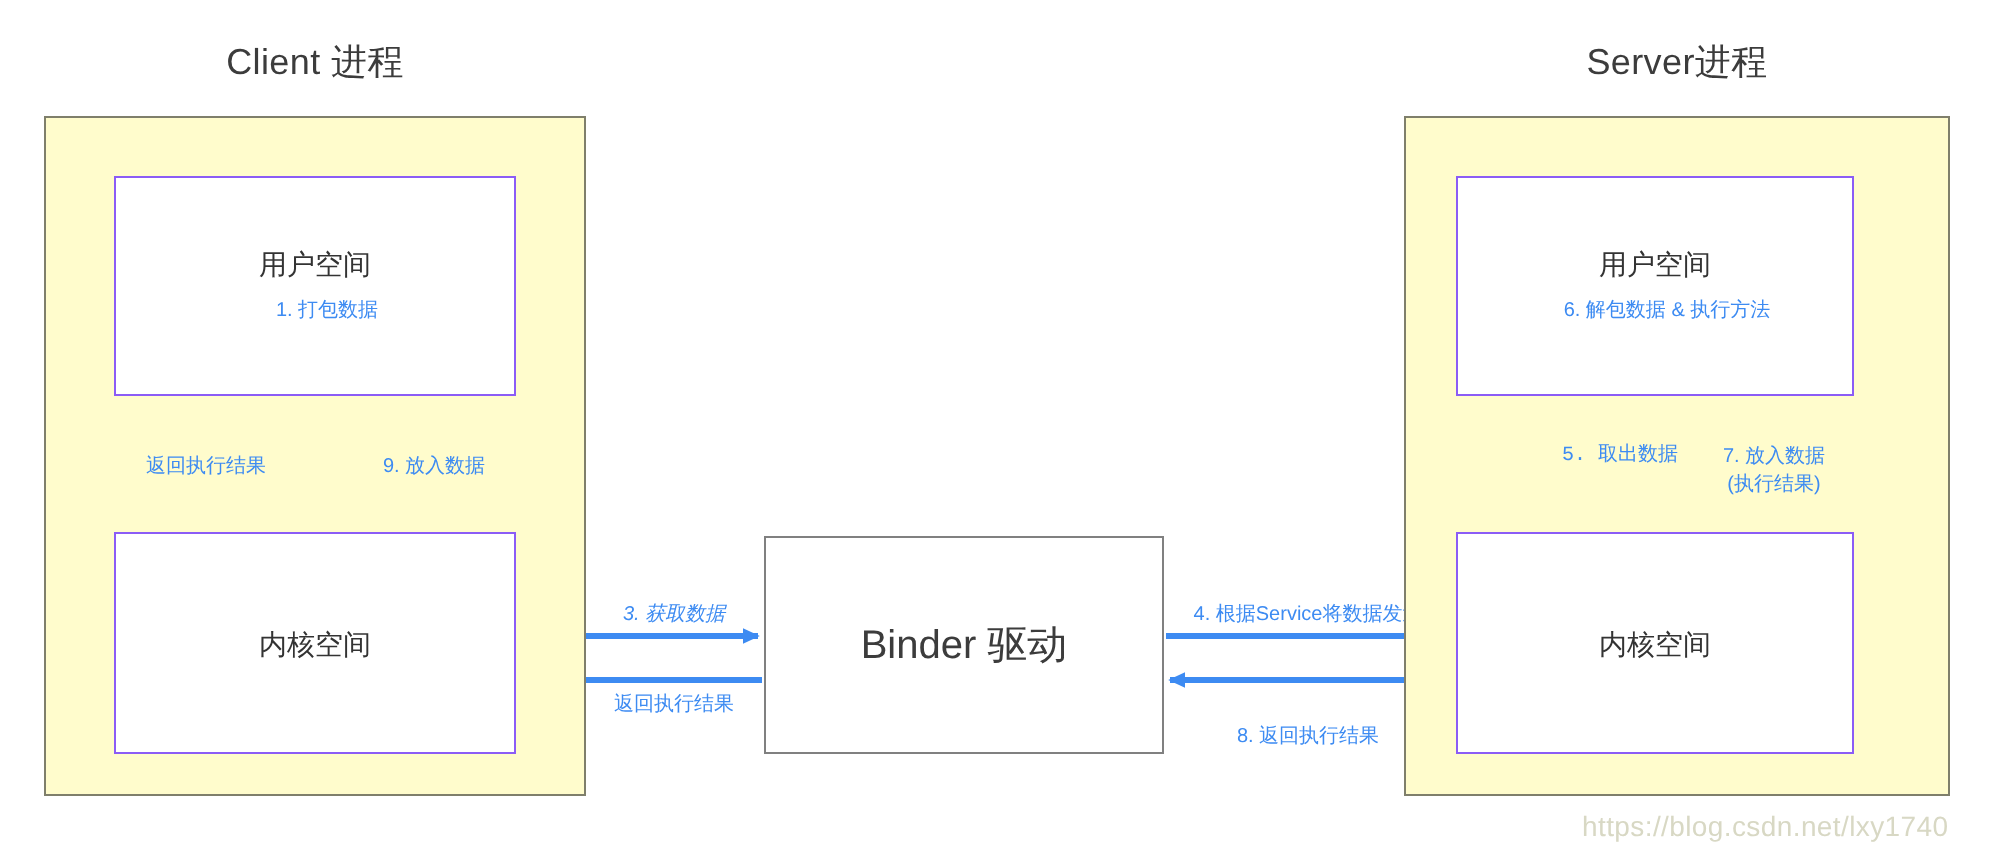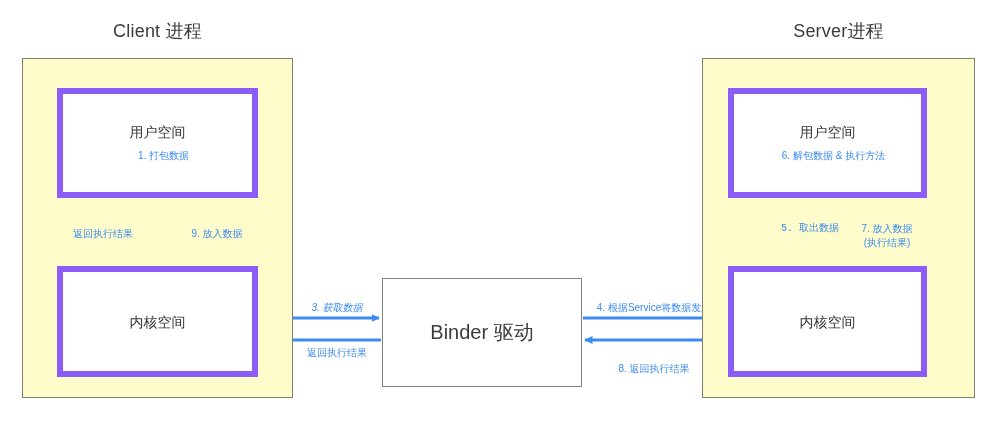--- a/index.html
+++ b/index.html
@@ -38,21 +38,21 @@
     position: absolute;
     background: #fffccc;
     border: 1px solid #7f7f6b;
     box-sizing: border-box;
   }
 
   
   .space-box {
     position: absolute;
     background: #ffffff;
-    border: 6px solid #8b5cf6;
+    border: 1px solid #8b5cf6;
     box-sizing: border-box;
     display: flex;
     flex-direction: column;
     align-items: center;
     justify-content: center;
   }
   .space-title {
     font-size: 14px;
     color: #333333;
     line-height: 20px;
@@ -144,21 +144,21 @@
   <div class="space-box" style="left:57px; top:266px; width:201px; height:111px;">
     <div class="space-title">内核空间</div>
   </div>
 
   <div class="arrow-label" style="left:57px; top:227px; width:92px;">返回执行结果</div>
   <div class="arrow-label" style="left:176px; top:227px; width:82px;">9. 放入数据</div>
 
   <div class="arrow-label" style="left:294px; top:301px; width:86px;font-style:italic;">3. 获取数据</div>
   <div class="arrow-label" style="left:294px; top:346px; width:86px;">返回执行结果</div>
 
-  <div class="binder-box" style="left:382px; top:268px; width:200px; height:109px;margin-top:10px;">
+  <div class="binder-box" style="left:382px; top:268px; width:200px; height:109px;">
     <div class="binder-label">Binder 驱动</div>
   </div>
 
   <div class="arrow-label" style="left:580px; top:301px; width:148px;">4. 根据Service将数据发送</div>
   <div class="arrow-label" style="left:587px; top:346px; width:134px;margin-top:16px;">8. 返回执行结果</div>
 
   <div class="proc-title" style="left:702px; top:20px; width:273px;">Server进程</div>
 
   <div class="proc-box" style="left:702px; top:58px; width:273px; height:340px;"></div>
 
@@ -170,14 +170,15 @@
   <div class="space-box" style="left:728px; top:266px; width:199px; height:111px;">
     <div class="space-title">内核空间</div>
   </div>
 
   <div class="arrow-label" style="left:767px; top:222px; width:86px;font-family:Liberation Mono, monospace;">5. 取出数据</div>
   <div class="arrow-label two-line" style="left:844px; top:222px; width:86px;">
     <div>7. 放入数据</div>
     <div>(执行结果)</div>
   </div>
 
+  <div class="watermark" style="left:791px; top:405px;">https://blog.csdn.net/lxy1740</div>
 
 </div>
 
 </body></html>

